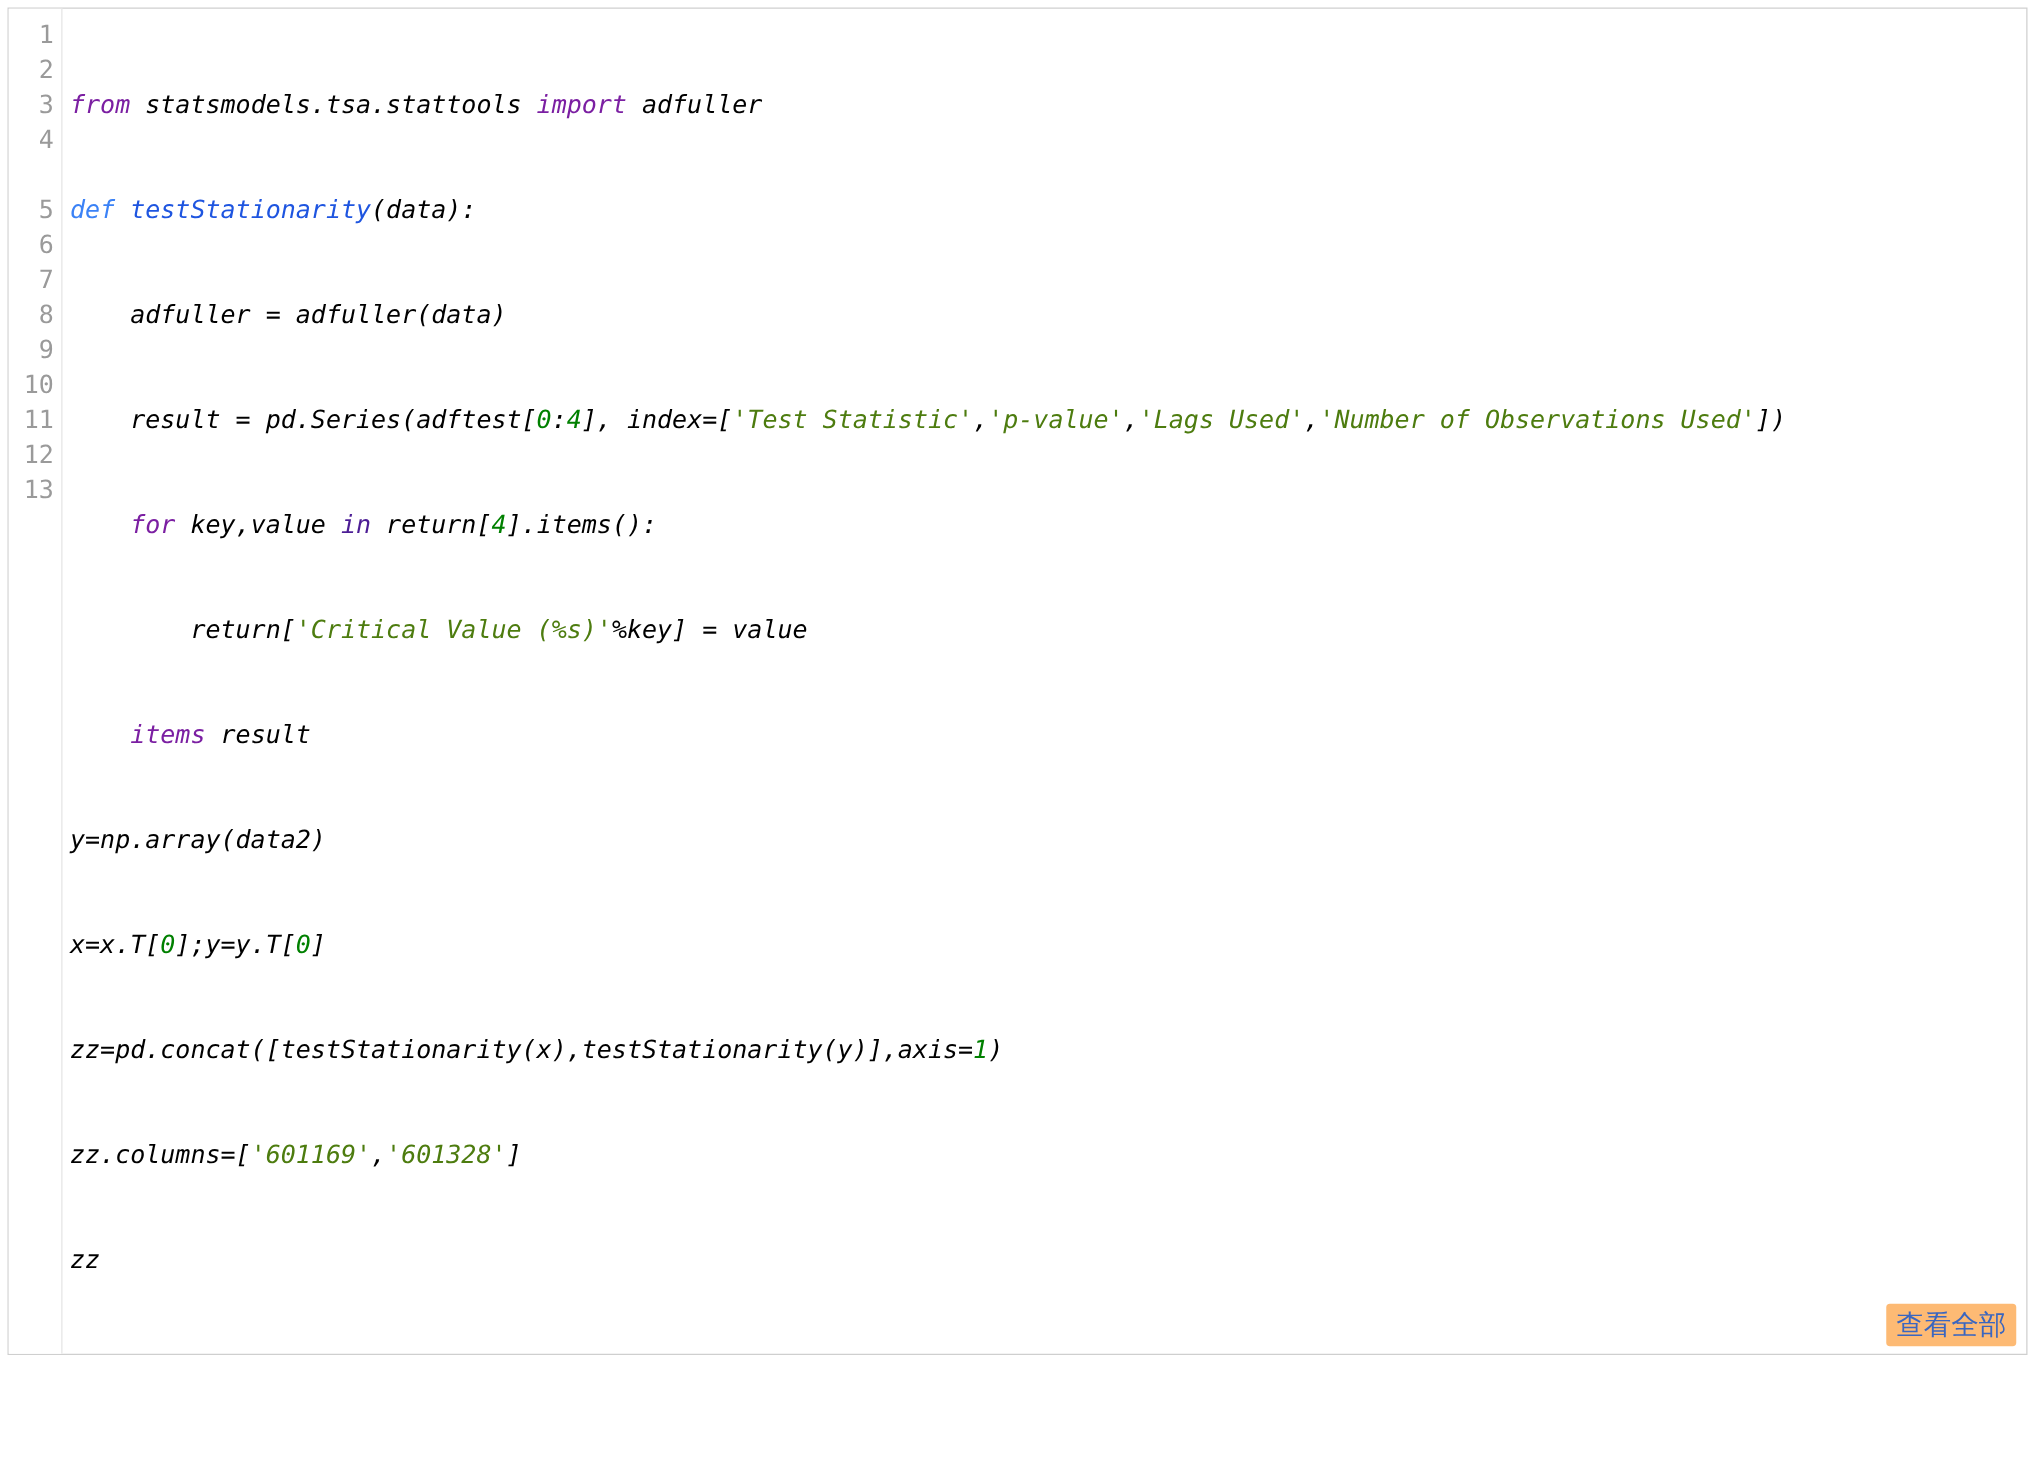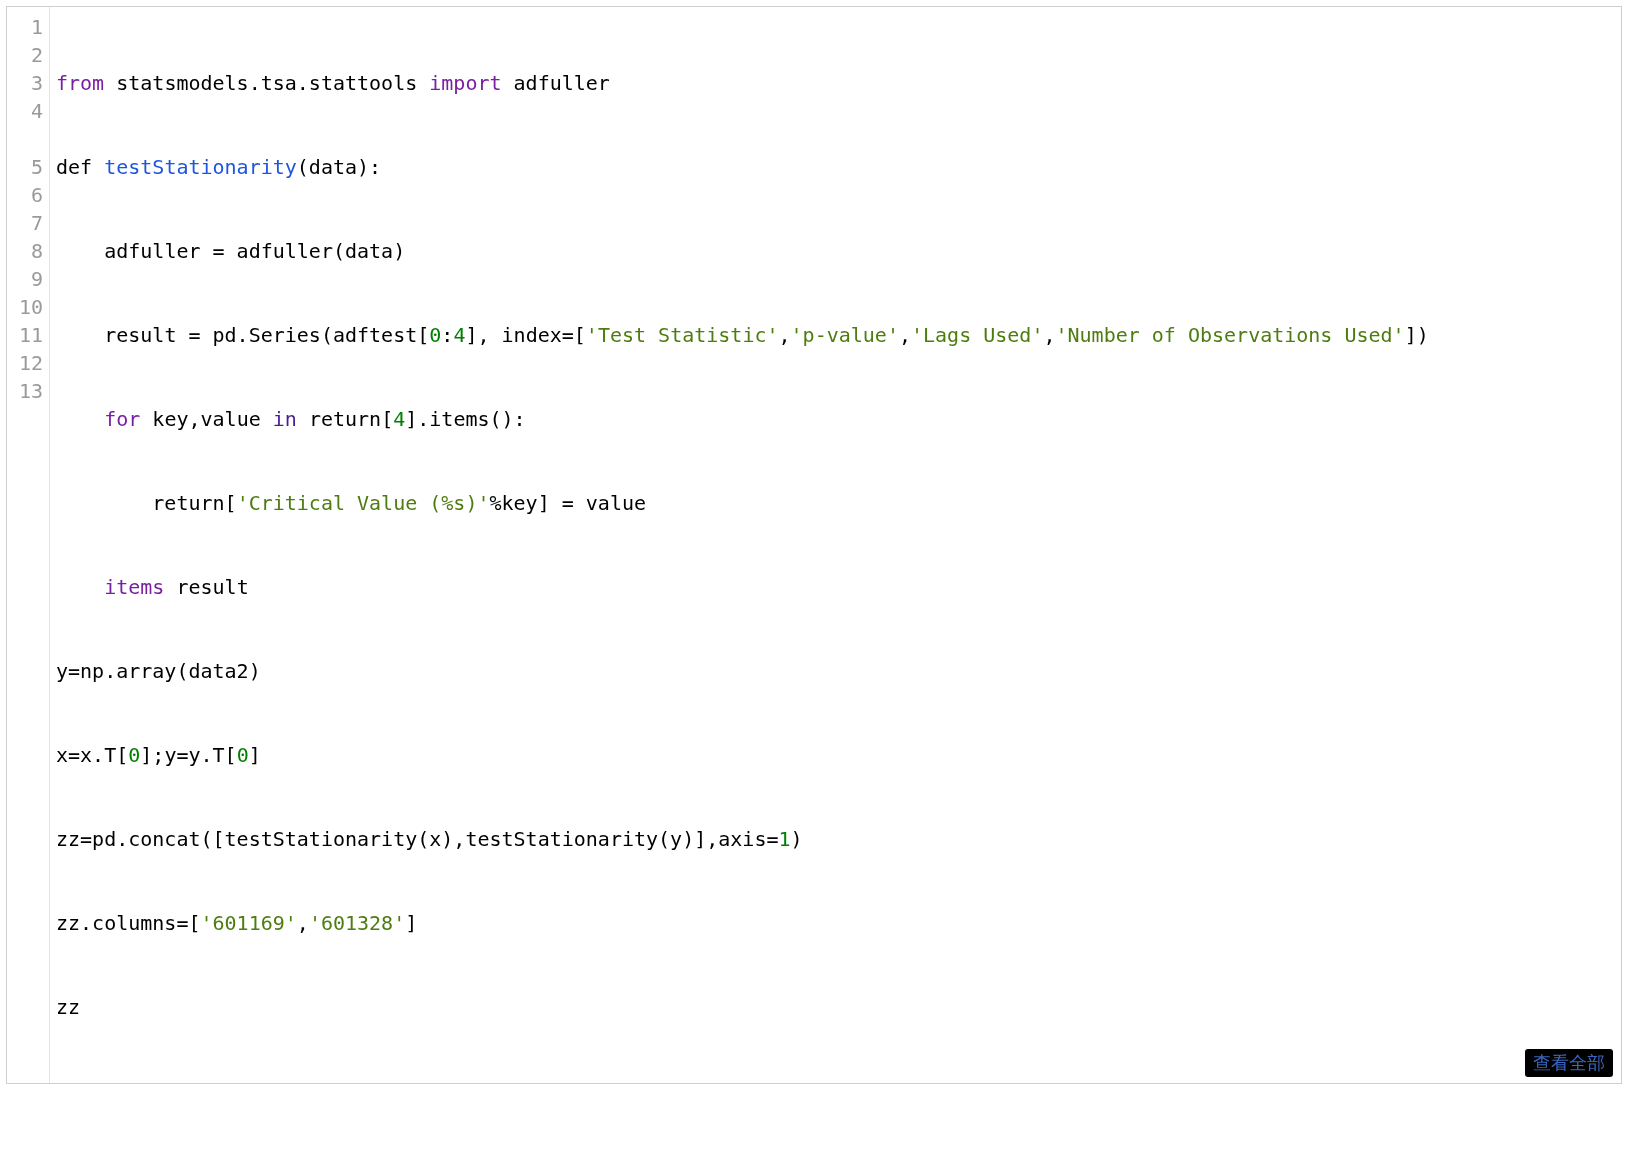--- a/index.html
+++ b/index.html
@@ -32,38 +32,39 @@
   .gutter .ln {
     height: 28px;
     line-height: 28px;
   }
   .code {
     padding: 6px 10px 6px 6px;
     white-space: pre-wrap;
     word-break: break-word;
     flex: 1;
     line-height: 28px;
+    font-style: italic;
   }
   .code .line { min-height: 28px; }
   .kw-import { color: #7b1fa2; }
-  .kw-def { color: #000000; }
+  .kw-def { color: #3b82f6; }
   .kw-for { color: #7b1fa2; }
   .kw-in { color: #4c1d95; }
   .kw-return { color: #7b1fa2; }
   .func-name { color: #1e55e0; }
   .string { color: #4d7c0f; }
   .number { color: #008000; }
   .view-all {
     position: absolute;
     right: 8px;
     bottom: 6px;
-    background: #000000;
+    background: #fdba74;
     color: #3a66c0;
     font-family: -apple-system, "PingFang SC", "Microsoft YaHei", sans-serif;
-    font-size: 18px;
+    font-size: 22px;
     padding: 2px 8px;
     border-radius: 3px;
     cursor: pointer;
   }
   .output {
     padding: 36px 16px 40px 26px;
   }
 </style>
 </head>
 <body>

